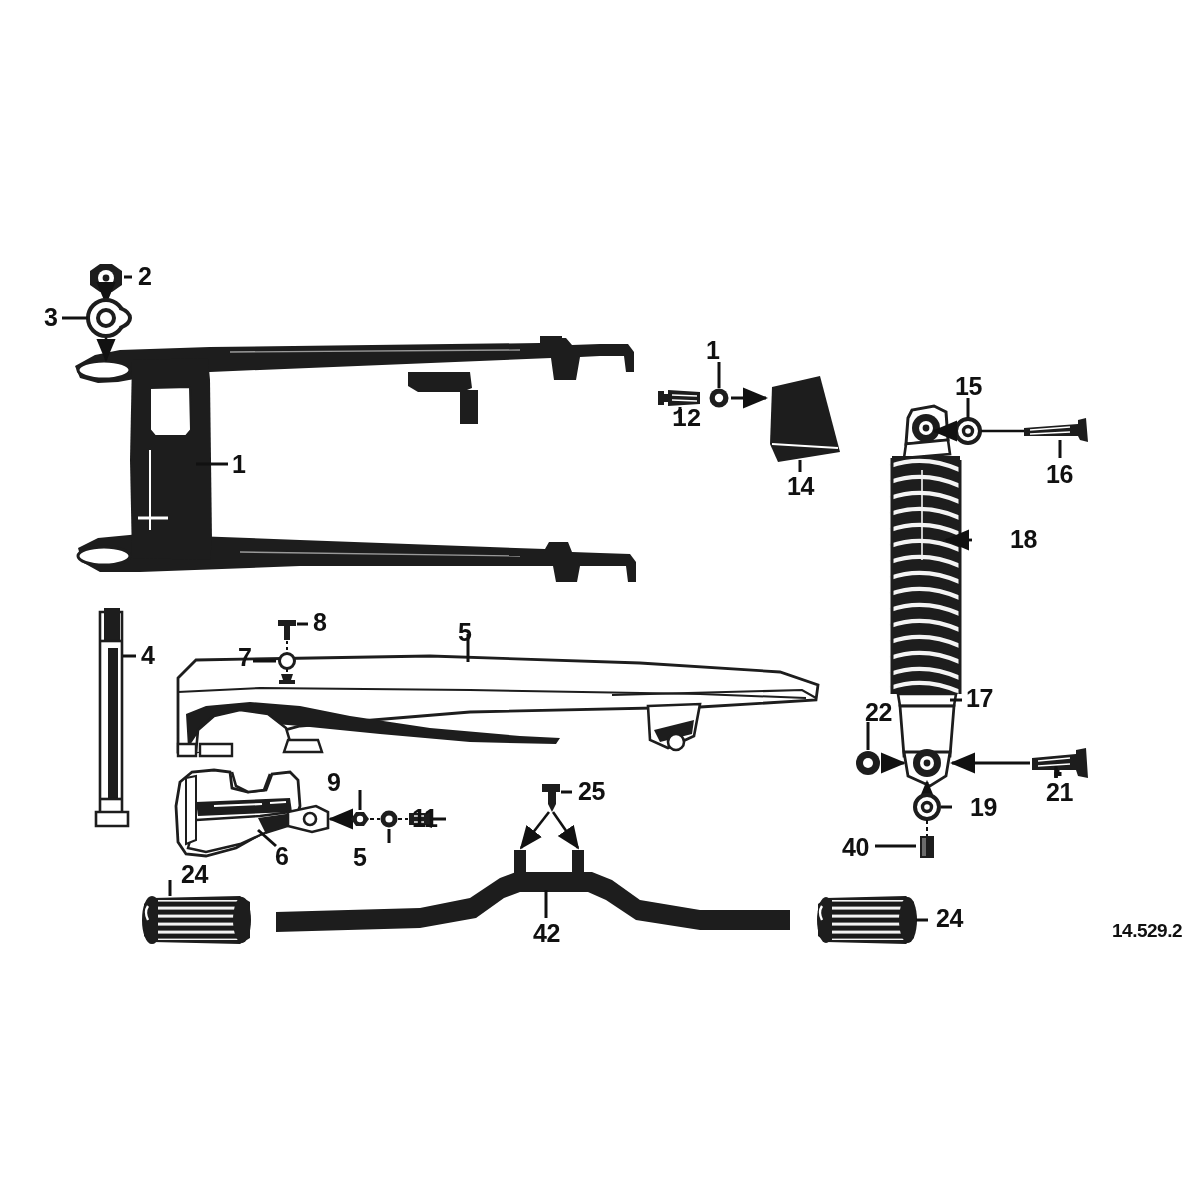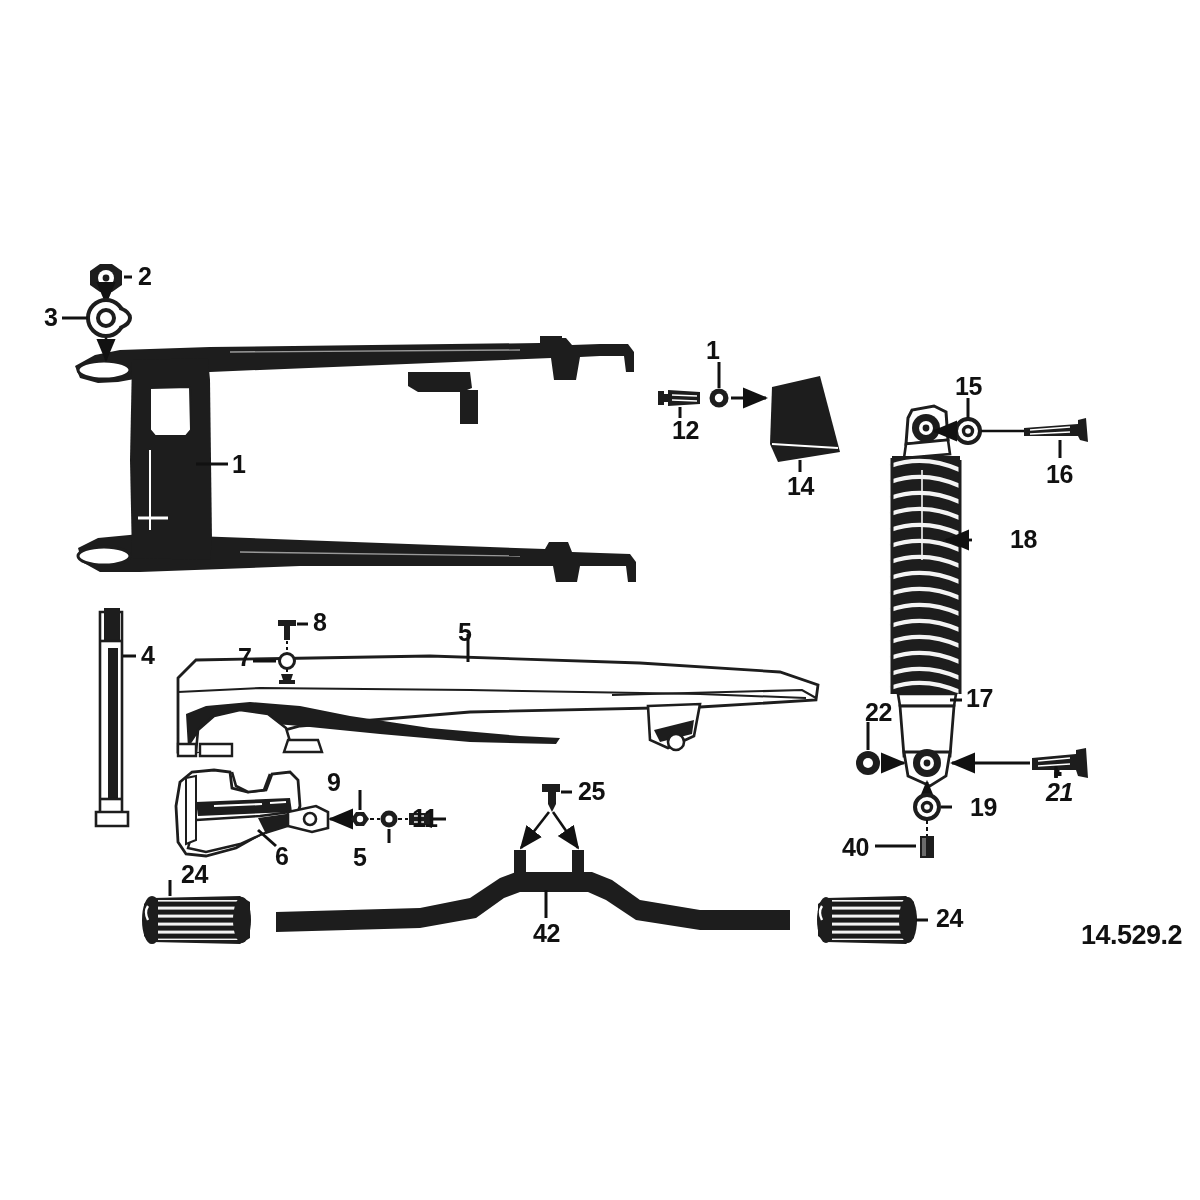--- a/index.html
+++ b/index.html
@@ -35,21 +35,21 @@
     line-height: 1;
     white-space: nowrap;
     letter-spacing: -0.5px;
   }
   #plate-code {
     position: absolute;
     right: 18px;
     top: 920px;
     font-family: "Liberation Sans", sans-serif;
     font-weight: bold;
-    font-size: 27px;
+    font-size: 19px;
     letter-spacing: -0.5px;
     color: #111111;
   }
 </style>
 </head>
 <body>
 
 <div id="sheet">
 
   <svg id="diagram" viewBox="0 0 1200 1200">
@@ -384,30 +384,30 @@
   <div class="callout" style="left:138px; top:264px;">2</div>
   <div class="callout" style="left:44px;  top:305px;">3</div>
   <div class="callout" style="left:141px; top:643px;">4</div>
   <div class="callout" style="left:458px; top:620px;">5</div>
   <div class="callout" style="left:275px; top:844px;">6</div>
   <div class="callout" style="left:238px; top:645px;">7</div>
   <div class="callout" style="left:313px; top:610px;">8</div>
   <div class="callout" style="left:327px; top:770px;">9</div>
   <div class="callout" style="left:353px; top:845px;">5</div>
   <div class="callout" style="left:412px; top:806px;">11</div>
-  <div class="callout" style="left:672px; top:418px;">12</div>
+  <div class="callout" style="left:672px; top:407px;font-family:Liberation Mono, monospace;">12</div>
   <div class="callout" style="left:706px; top:338px;">1</div>
   <div class="callout" style="left:787px; top:474px;">14</div>
   <div class="callout" style="left:955px; top:374px;">15</div>
   <div class="callout" style="left:1046px; top:462px;">16</div>
   <div class="callout" style="left:966px; top:686px;">17</div>
   <div class="callout" style="left:977px; top:527px;margin-left:33px;">18</div>
   <div class="callout" style="left:936px; top:795px;margin-left:34px;">19</div>
   <div class="callout" style="left:842px; top:835px;">40</div>
-  <div class="callout" style="left:1046px; top:780px;font-style:italic;">21</div>
+  <div class="callout" style="left:1046px; top:780px;">21</div>
   <div class="callout" style="left:857px; top:700px;margin-left:8px;">22</div>
   <div class="callout" style="left:533px; top:921px;">42</div>
   <div class="callout" style="left:181px; top:862px;">24</div>
   <div class="callout" style="left:936px; top:906px;">24</div>
   <div class="callout" style="left:578px; top:779px;">25</div>
 
   <div id="plate-code">14.529.2</div>
 
 </div>
 

